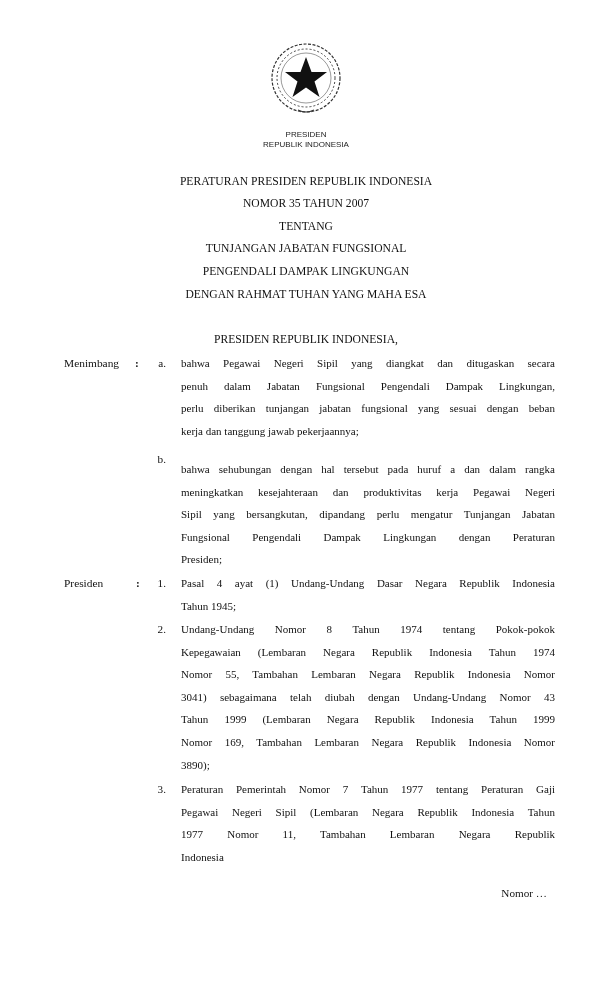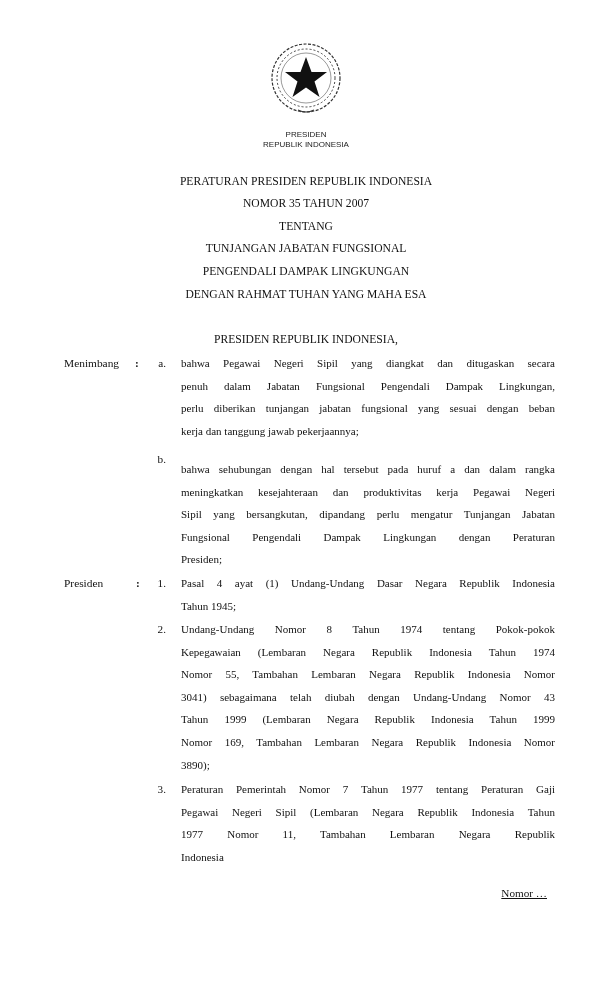--- a/index.html
+++ b/index.html
@@ -12,21 +12,21 @@
   .cap2 { top: 140px; }
   .title-line { position: absolute; left: 100px; width: 412px; text-align: center;
          font-weight: normal; font-size: 11.6px; line-height: 14px; }
   .sec-label { position: absolute; font-weight: normal; font-size: 11.4px; line-height: 14px; }
   .colon { position: absolute; font-weight: bold; font-size: 11.4px; line-height: 14px; }
   .item-marker { position: absolute; font-size: 11.2px; line-height: 14px; text-align: right; width: 20px; }
   .item-text { position: absolute; left: 173px; width: 374px; font-size: 11px; line-height: 22.6px;
          text-align: justify; margin-left: 8px; }
   .item-text span.line { display: block; text-align: justify; text-align-last: justify; height: 22.6px; }
   .item-text span.line.last { text-align-last: left; }
-  .footer-next { position: absolute; right: 65px; top: 886px; font-size: 11.2px; line-height: 14px; text-decoration: underline; }
+  .footer-next { position: absolute; right: 65px; top: 886px; font-size: 11.2px; line-height: 14px; }
 </style>
 </head>
 <body>
 
 <div class="emblem">
   <svg width="76" height="76" viewBox="0 0 76 76">
     <circle cx="38" cy="38" r="34" fill="none" stroke="#333" stroke-width="1.2" stroke-dasharray="3 1.5"></circle>
     <circle cx="38" cy="38" r="29" fill="none" stroke="#444" stroke-width="1" stroke-dasharray="2 2"></circle>
     <circle cx="38" cy="38" r="25" fill="none" stroke="#555" stroke-width="0.6"></circle>
     <polygon points="38,17 43.5,32 59,32 46.5,41.5 51.5,57 38,47.5 24.5,57 29.5,41.5 17,32 32.5,32" fill="#111"></polygon>

